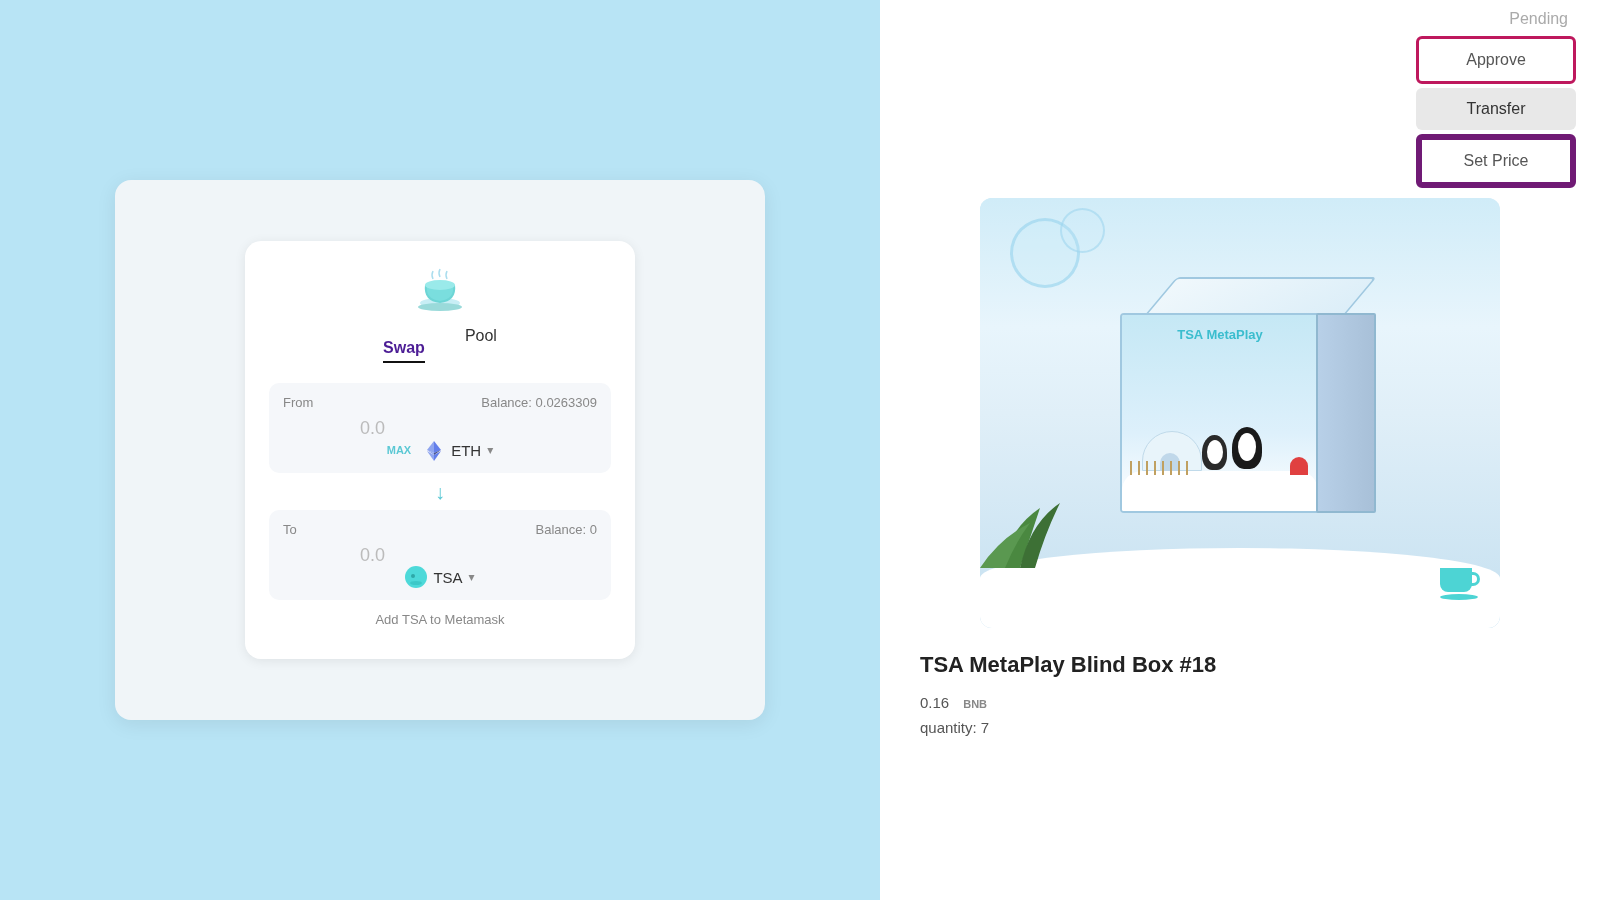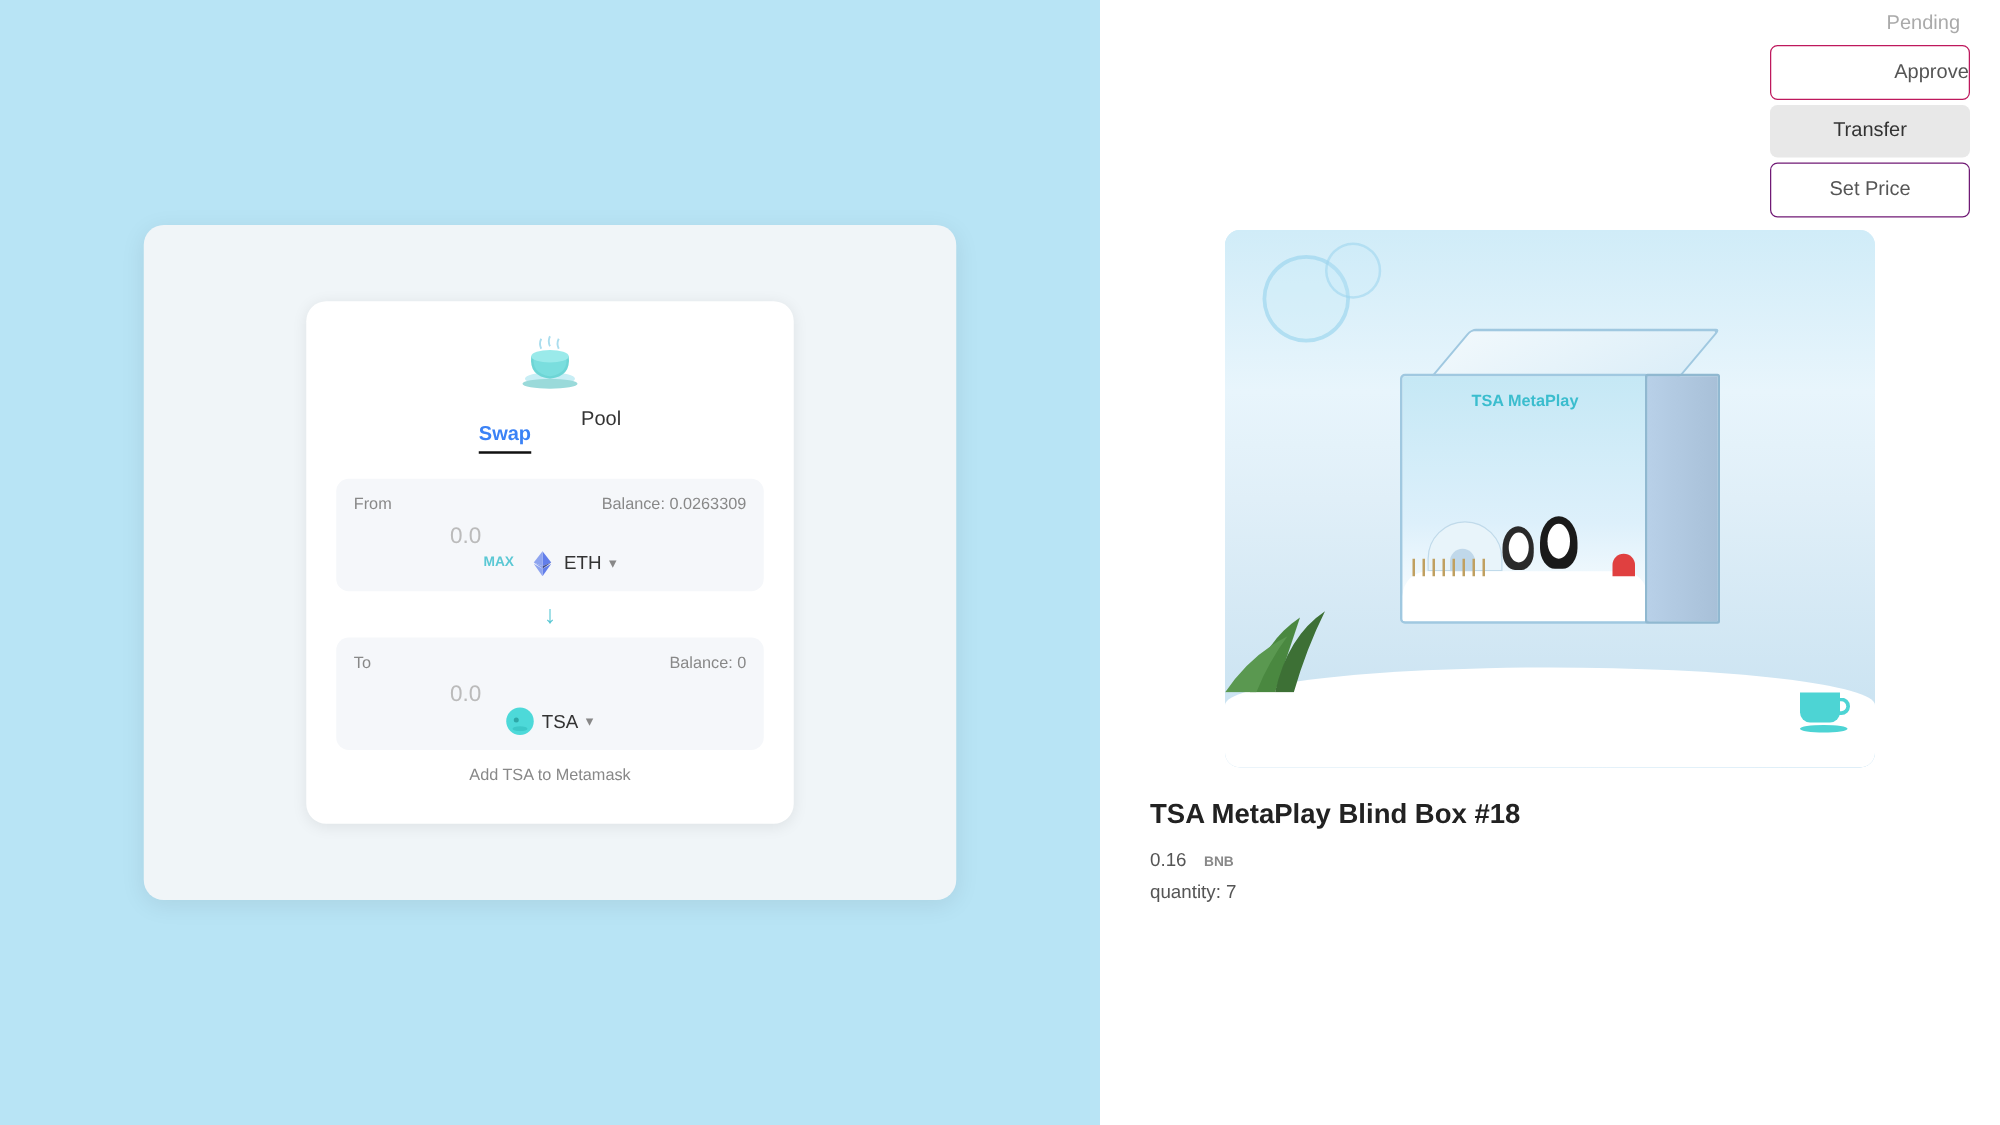--- a/index.html
+++ b/index.html
@@ -60,21 +60,21 @@
 
     .tab-item {
       font-size: 16px;
       color: #333;
       cursor: pointer;
       padding-bottom: 4px;
     }
 
     .tab-item.active {
       font-weight: 600;
-      color: #3b82f6;
+      color: #4c1d95;
       border-bottom: 2px solid #111;
       margin-top: 12px;
     }
 
     .swap-section {
       background: #f5f7fa;
       border-radius: 10px;
       padding: 12px 14px;
       margin-bottom: 8px;
     }
@@ -219,34 +219,33 @@
       border: none;
       border-radius: 6px;
       font-size: 16px;
       cursor: pointer;
       text-align: center;
     }
 
     .btn-approve {
       background: white;
       color: #555;
-      border: 1px solid #be185d;
-      text-align: right;
+      border: 3px solid #be185d;
     }
 
     .btn-transfer {
       background: #e8e8e8;
       color: #333;
       font-weight: 500;
     }
 
     .btn-set-price {
       background: white;
       color: #555;
-      border: 1px solid #701a75;
+      border: 6px solid #701a75;
     }
 
     
     .nft-image-container {
       width: 520px;
       height: 430px;
       margin: 0 auto 24px auto;
       border-radius: 12px;
       overflow: hidden;
       position: relative;

